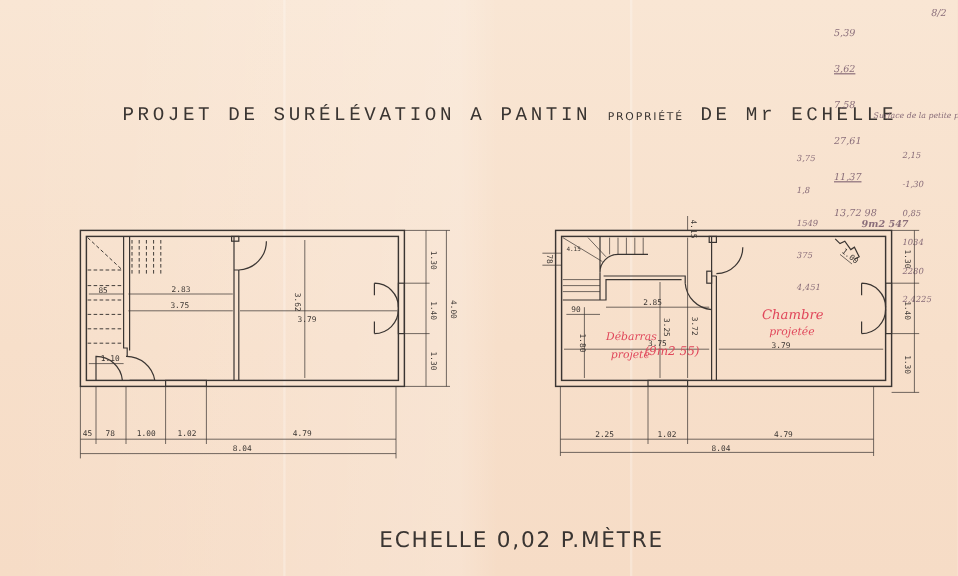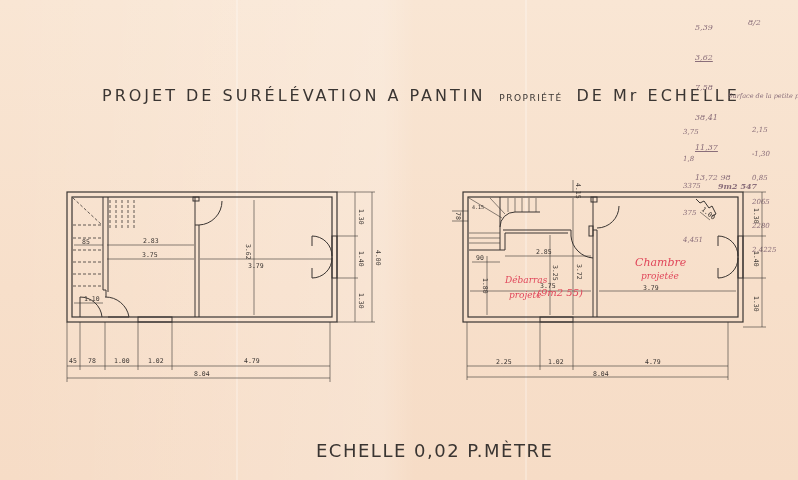--- a/index.html
+++ b/index.html
@@ -15,21 +15,21 @@
       linear-gradient(90deg, rgba(255,255,255,0) 0, rgba(255,255,255,0.18) 48%, rgba(255,255,255,0) 52%),
       linear-gradient(180deg, #f9e6d4 0%, #f7dfca 60%, #f6dcc6 100%);
   }
   .fold-v { position:absolute; top:0; width:2px; height:480px; background: rgba(255,255,255,0.25); }
   .title {
     position: absolute; left: 102px; top: 86px;
     font-family: "DejaVu Sans", sans-serif; font-size: 15px; letter-spacing: 3px;
     color: #3a3532; white-space: nowrap; font-weight: normal;
   }
   .title .small { font-size: 9px; letter-spacing: 1.5px; margin: 0 6px; text-align: center; }
-  .title .big { font-size: 16px; }
+  .title .big { font-size: 16px; font-family: Liberation Mono, monospace; }
   .scale {
     position: absolute; left: 316px; top: 440px;
     font-size: 18px; letter-spacing: 1.5px; color: #3a3532; white-space: nowrap;
   }
   .calc {
     position: absolute; font-family: "DejaVu Serif", serif; font-style: italic;
     color: #8a6e7a; font-size: 8px; line-height: 10px; white-space: pre;
   }
   svg { position: absolute; left: 0; top: 0; }
   .dim { font-family: "DejaVu Sans Mono", monospace; font-size: 6.5px; fill: #3a3532; }
@@ -45,38 +45,38 @@
 <div class="title">
   <span class="big">PROJET DE SURÉLÉVATION A PANTIN</span>
   <span class="small">PROPRIÉTÉ</span>
   <span class="big">DE Mr ECHELLE</span>
 </div>
 
 <div class="calc" style="left:695px; top:3px;">
   <div>5,39</div>
   <div style="text-decoration:underline">3,62</div>
   <div>7,58</div>
-  <div>38,41</div>
+  <div>27,61</div>
   <div style="text-decoration:underline">11,37</div>
   <div>13,72 98</div>
 </div>
-<div class="calc" style="left:748px; top:6px;margin-top:12px;">8/2</div>
+<div class="calc" style="left:776px; top:6px;">8/2</div>
 <div class="calc" style="left:728px; top:91px; font-size:6.5px;">Surface de la petite pièce</div>
-<div class="calc" style="left:683px; top:110px; font-size:7px; line-height:9px;">
+<div class="calc" style="left:664px; top:110px; font-size:7px; line-height:9px;">
   <div>3,75</div>
   <div>1,8</div>
-  <div>3375</div>
+  <div>1549</div>
   <div>375</div>
   <div>4,451</div>
 </div>
 <div class="calc" style="left:752px; top:110px; font-size:7px; line-height:8px;">
   <div>2,15</div>
   <div>-1,30</div>
   <div>0,85</div>
-  <div>2065</div>
+  <div>1034</div>
   <div>2280</div>
   <div>2,4225</div>
 </div>
 <div class="calc" style="left:718px; top:181px; font-size:8px;font-weight:bold;">9m2 547</div>
 
 <svg width="798" height="480" viewBox="0 0 798 480">
   <g stroke="#3a3532" fill="none" stroke-width="1">
 
     <g>
 

